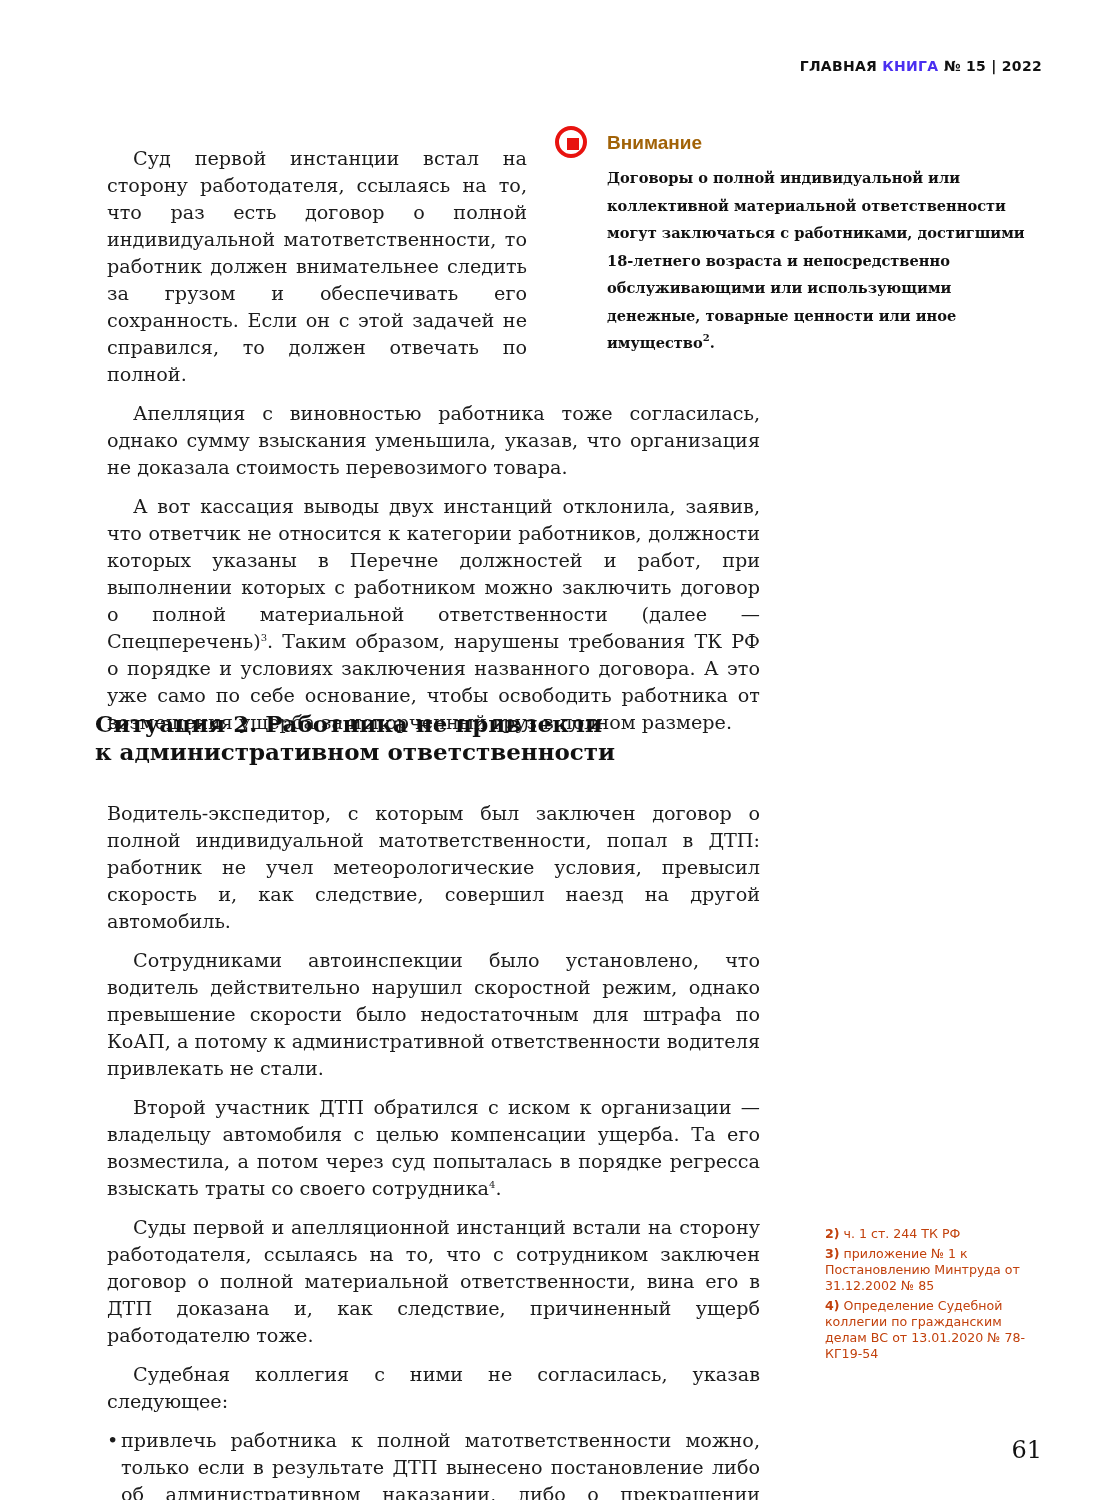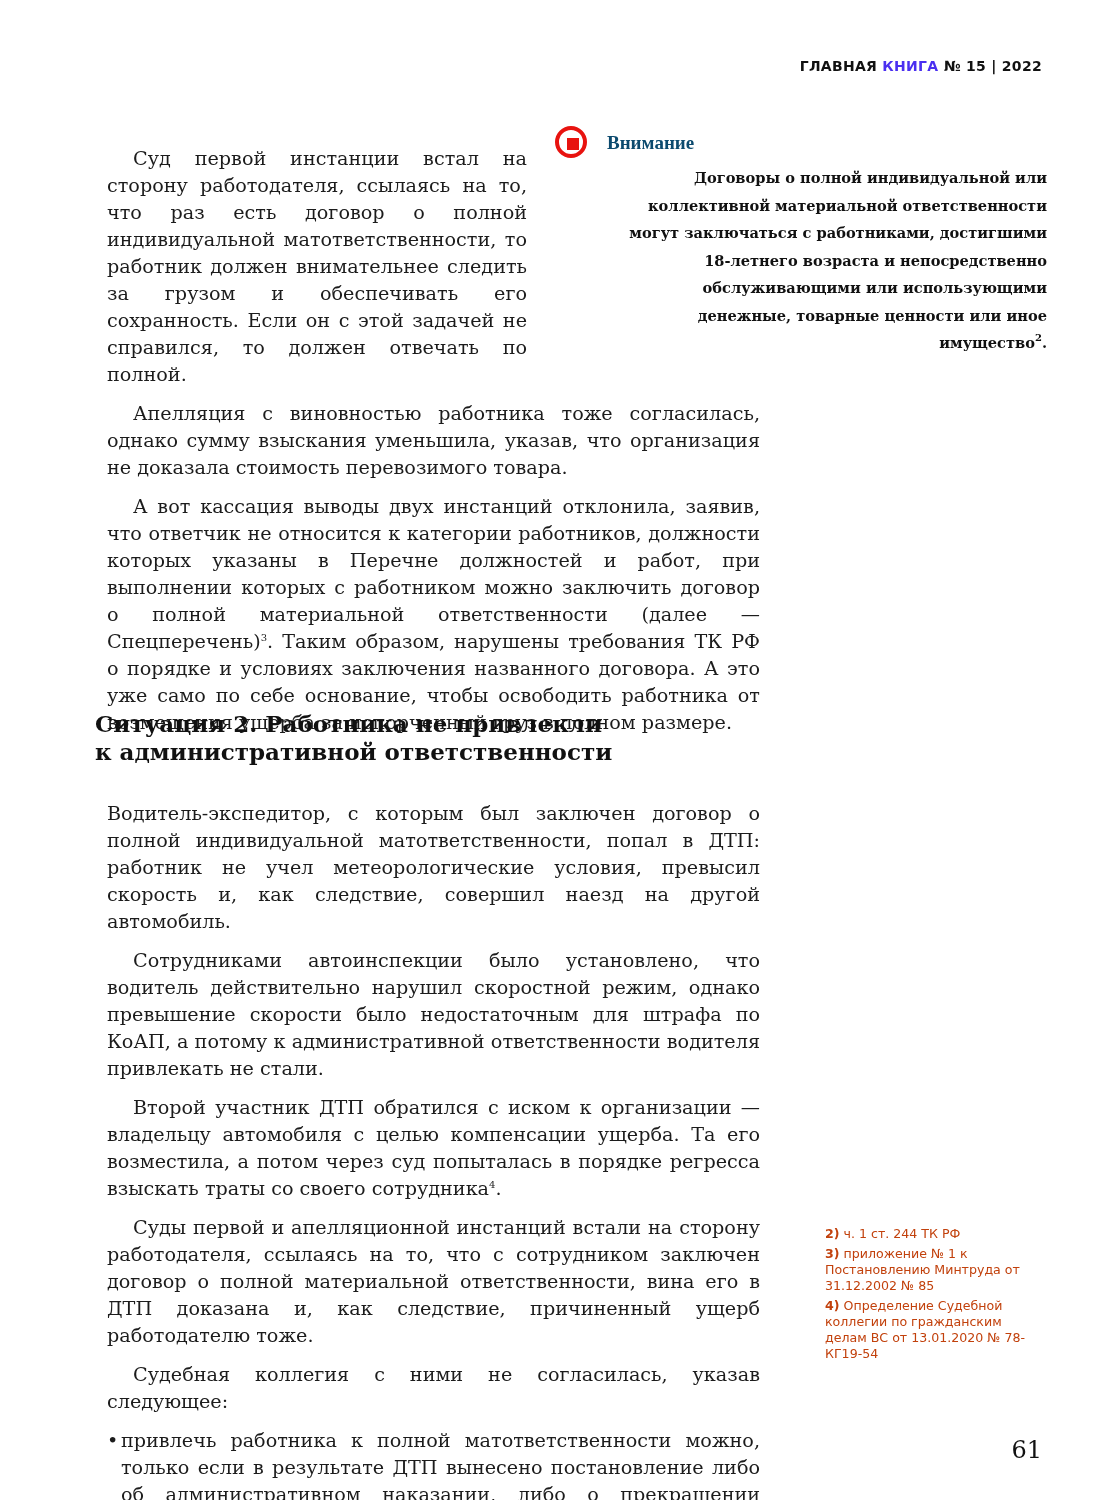--- a/index.html
+++ b/index.html
@@ -25,25 +25,25 @@
   .bullet { position: relative; padding-left: 14px; }
   .bullet::before { content: "•"; position: absolute; left: 0; top: 0; }
   .notice { position: absolute; left: 555px; top: 126px; width: 490px; }
   .notice-icon {
     position: absolute; left: 0; top: 0; width: 32px; height: 32px; border: 4px solid #e8130f;
     border-radius: 50%; box-sizing: border-box;
   }
   .notice-icon .sq { position: absolute; left: 8px; top: 8px; width: 12px; height: 12px; background: #e8130f; }
   .notice-title {
     position: absolute; left: 52px; top: 6px;
-    font-family: Liberation Serif, serif; font-weight: bold; font-size: 19px; color: #0c4a6e;
+    font-family: Liberation Sans, sans-serif; font-weight: bold; font-size: 19px; color: #a16207;
   }
   .notice-body {
     position: absolute; left: 52px; top: 38px; width: 440px;
-    font-family: "DejaVu Serif", serif; font-weight: bold; font-size: 14.6px; line-height: 27.5px; color: #111; text-align: right;
+    font-family: "DejaVu Serif", serif; font-weight: bold; font-size: 14.6px; line-height: 27.5px; color: #111;
   }
   .footnotes {
     position: absolute; left: 825px; top: 1226px; width: 210px;
     font-family: "DejaVu Sans", sans-serif; font-size: 12.6px; line-height: 16px; color: #c2410c;
   }
   .fn { margin: 0 0 4px 0; }
   .fn b { font-weight: bold; }
   .page-num {
     position: absolute; right: 62px; top: 1436px;
     font-family: "DejaVu Serif", serif; font-size: 24px; color: #111;
@@ -72,21 +72,21 @@
   <p class="p indent narrow">Суд первой инстанции встал на сторону работодателя, ссылаясь на то, что раз есть договор о полной индивидуальной матответственности, то работник должен внимательнее следить за грузом и обеспечивать его сохранность. Если он с этой задачей не справился, то должен отвечать по полной.</p>
   <p class="p indent">Апелляция с виновностью работника тоже согласилась, однако сумму взыскания уменьшила, указав, что организация не доказала стоимость перевозимого товара.</p>
   <p class="p indent">
     <span>А вот кассация выводы двух инстанций отклонила, заявив, что ответчик не относится к категории работников, должности которых указаны в Перечне должностей и работ, при выполнении которых с работником можно заключить договор о полной материальной ответственности (далее — Спецперечень)</span><sup>3</sup><span>. Таким образом, нарушены требования ТК РФ о порядке и условиях заключения названного договора. А это уже само по себе основание, чтобы освободить работника от возмещения ущерба за испорченный груз в полном размере.</span>
   </p>
 </div>
 
 <div class="col-main" style="top:710px;">
   <h2 class="h2">
     <span>Ситуация 2. Работника не привлекли</span><br>
-    <span>к административной ответственности</span>
+    <span>к административном ответственности</span>
   </h2>
   <div style="height:22px;"></div>
   <p class="p">Водитель-экспедитор, с которым был заключен договор о полной индивидуальной матответственности, попал в ДТП: работник не учел метеорологические условия, превысил скорость и, как следствие, совершил наезд на другой автомобиль.</p>
   <p class="p indent">Сотрудниками автоинспекции было установлено, что водитель действительно нарушил скоростной режим, однако превышение скорости было недостаточным для штрафа по КоАП, а потому к административной ответственности водителя привлекать не стали.</p>
   <p class="p indent">
     <span>Второй участник ДТП обратился с иском к организации — владельцу автомобиля с целью компенсации ущерба. Та его возместила, а потом через суд попыталась в порядке регресса взыскать траты со своего сотрудника</span><sup>4</sup><span>.</span>
   </p>
   <p class="p indent">Суды первой и апелляционной инстанций встали на сторону работодателя, ссылаясь на то, что с сотрудником заключен договор о полной материальной ответственности, вина его в ДТП доказана и, как следствие, причиненный ущерб работодателю тоже.</p>
   <p class="p indent">Судебная коллегия с ними не согласилась, указав следующее:</p>
   <p class="p bullet">привлечь работника к полной матответственности можно, только если в результате ДТП вынесено постановление либо об административном наказании, либо о прекращении производства по делу в связи с его малозначительностью (в этом случае работник признается виновным, но наказание заключается в объявлении устно-</p>

